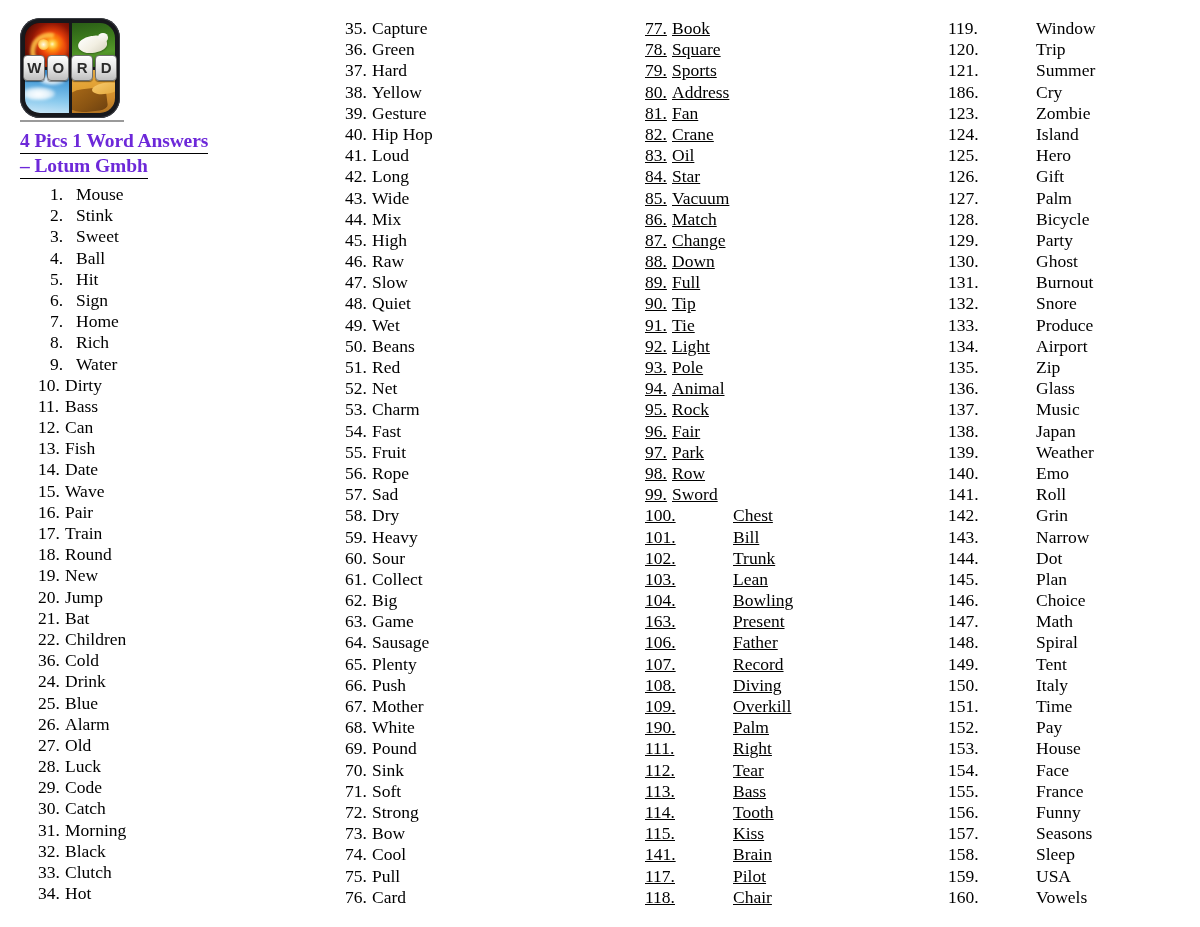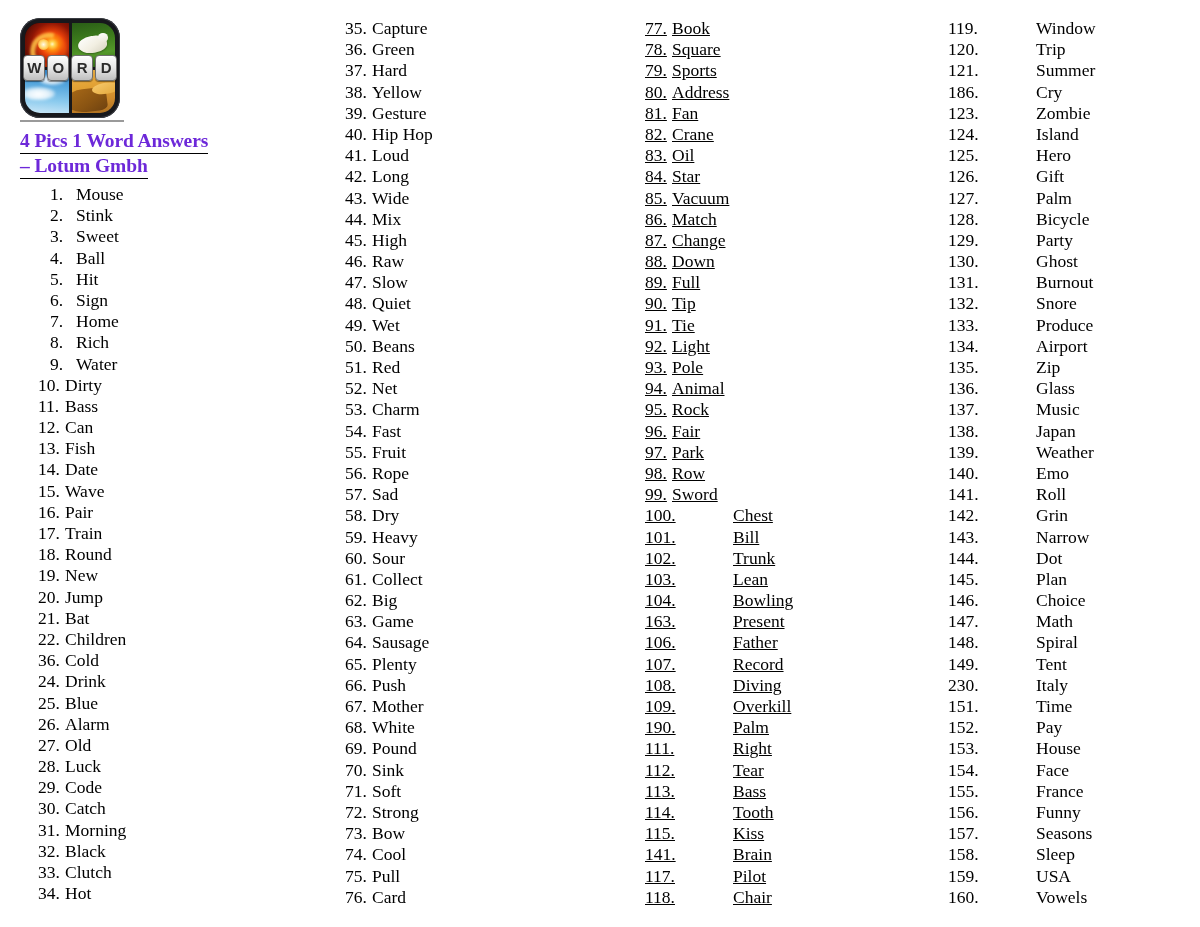--- a/index.html
+++ b/index.html
@@ -867,21 +867,21 @@
         </div>
         <div class="row g-wide">
           <span class="num">148.</span>
           <span class="word">Spiral</span>
         </div>
         <div class="row g-wide">
           <span class="num">149.</span>
           <span class="word">Tent</span>
         </div>
         <div class="row g-wide">
-          <span class="num">230.</span>
+          <span class="num">150.</span>
           <span class="word">Italy</span>
         </div>
         <div class="row g-wide">
           <span class="num">151.</span>
           <span class="word">Time</span>
         </div>
         <div class="row g-wide">
           <span class="num">152.</span>
           <span class="word">Pay</span>
         </div>

